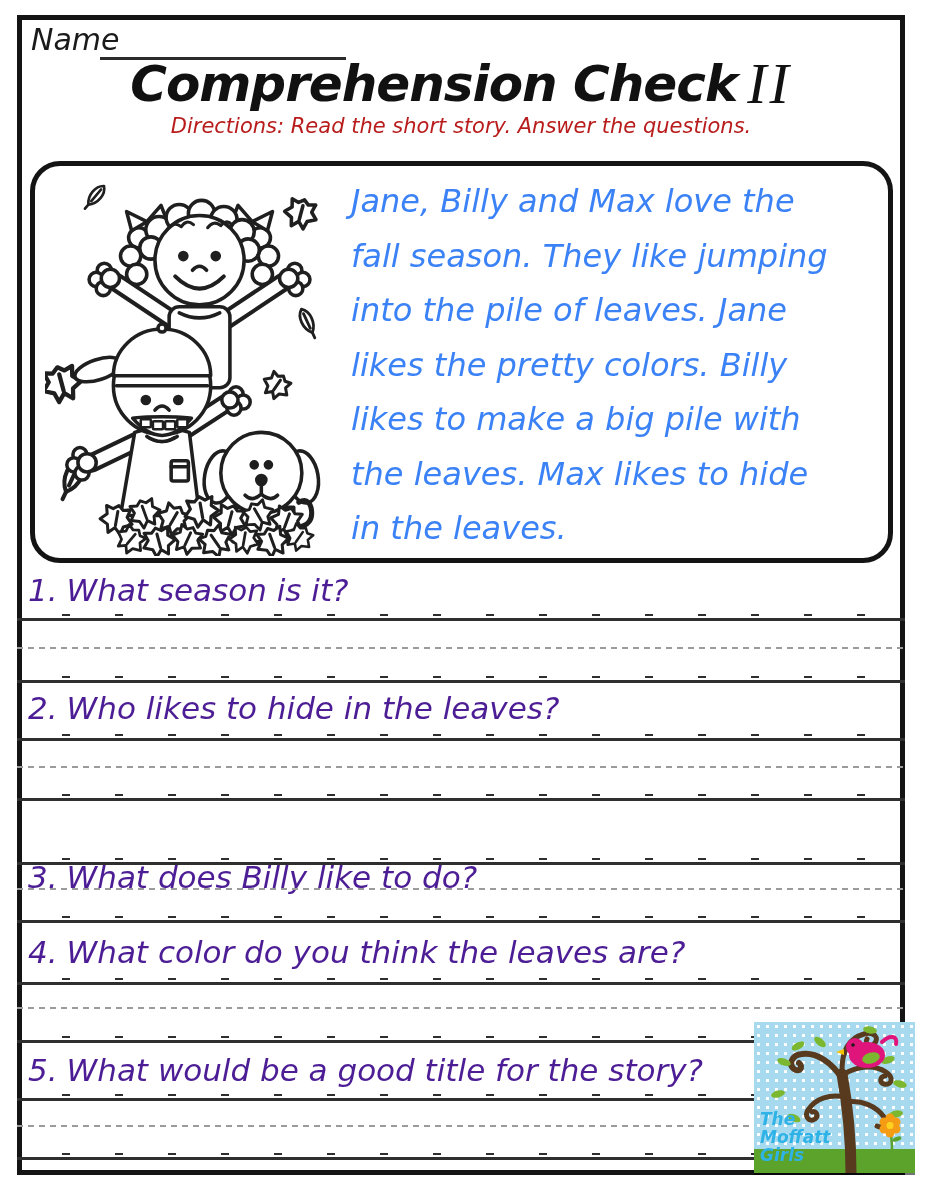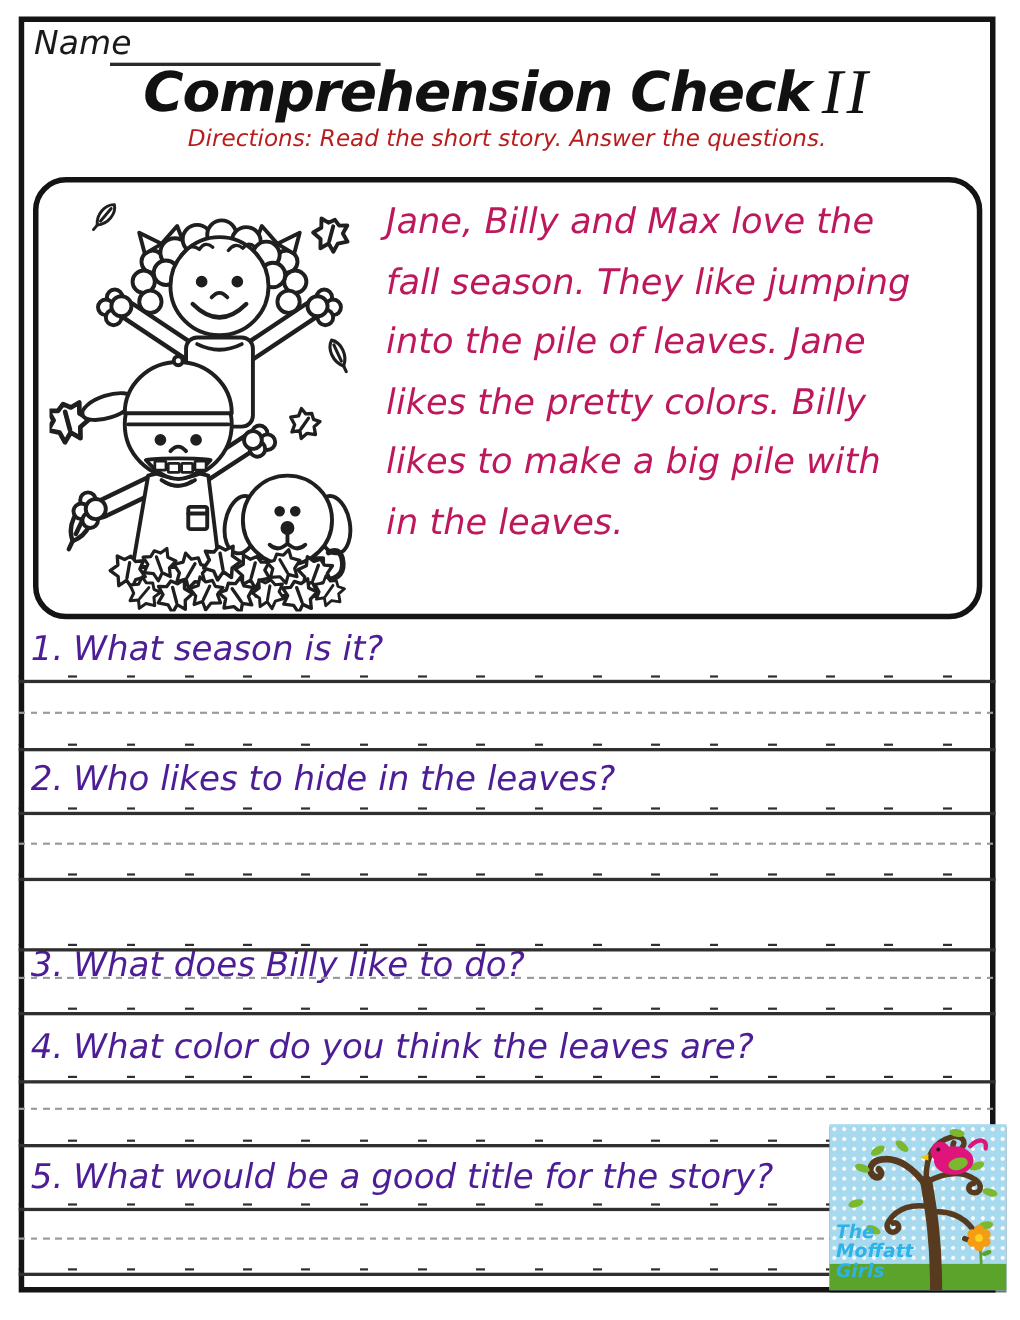--- a/index.html
+++ b/index.html
@@ -12,21 +12,21 @@
   .title-row{position:absolute;left:17px;top:50px;width:888px;text-align:center;white-space:nowrap;}
   .title-main{font-size:50px;font-weight:bold;letter-spacing:-1px;color:#111;}
   .title-numeral{font-family:"Liberation Serif",serif;font-size:58px;font-weight:400;
         letter-spacing:3px;color:#111;margin-left:10px;vertical-align:-2px;margin-top:12px;}
   .directions{position:absolute;left:17px;top:114px;width:888px;text-align:center;
         font-size:21px;color:#b91c1c;}
   .story-box{position:absolute;left:30px;top:161px;width:863px;height:402px;
         border:5px solid #141414;border-radius:30px;box-sizing:border-box;background:#fff;}
   .illustration{position:absolute;left:10px;top:5px;}
   .story-text{position:absolute;left:316px;top:8px;right:10px;font-size:32px;
-        line-height:54.5px;color:#be185d;}
+        line-height:54.5px;color:#3b82f6;}
   .q-text{position:absolute;left:28px;font-size:31px;color:#4c1d95;white-space:nowrap;}
   .q-num{margin-right:9px;}
   .solid-line{position:absolute;left:17px;width:888px;height:7px;
         background-image:
           repeating-linear-gradient(90deg,transparent 0 45px,#2f2f2f 45px 53px),
           linear-gradient(#2f2f2f,#2f2f2f);
         background-size:100% 2px,100% 3px;
         background-position:0 0,0 4px;
         background-repeat:no-repeat,no-repeat;}
   .dashed-line{position:absolute;left:17px;width:888px;height:2px;
@@ -187,20 +187,21 @@
           <use href="#pl" transform="translate(250,362) rotate(35) scale(0.85)"></use>
         </g>
       </g>
     </svg>
     <div class="story-text">
       <div>Jane, Billy and Max love the</div>
       <div>fall season. They like jumping</div>
       <div>into the pile of leaves. Jane</div>
       <div>likes the pretty colors. Billy</div>
       <div>likes to make a big pile with</div>
+      <div>the leaves. Max likes to hide</div>
       <div>in the leaves.</div>
     </div>
   </div>
 
   <div class="q-text" style="top:572px"><span class="q-num">1.</span><span>What season is it?</span></div>
   <div class="solid-line" style="top:614px"></div>
   <div class="dashed-line" style="top:647px"></div>
   <div class="solid-line" style="top:676px"></div>
   <div class="answer-area" style="top:620px;height:56px"></div>
 

